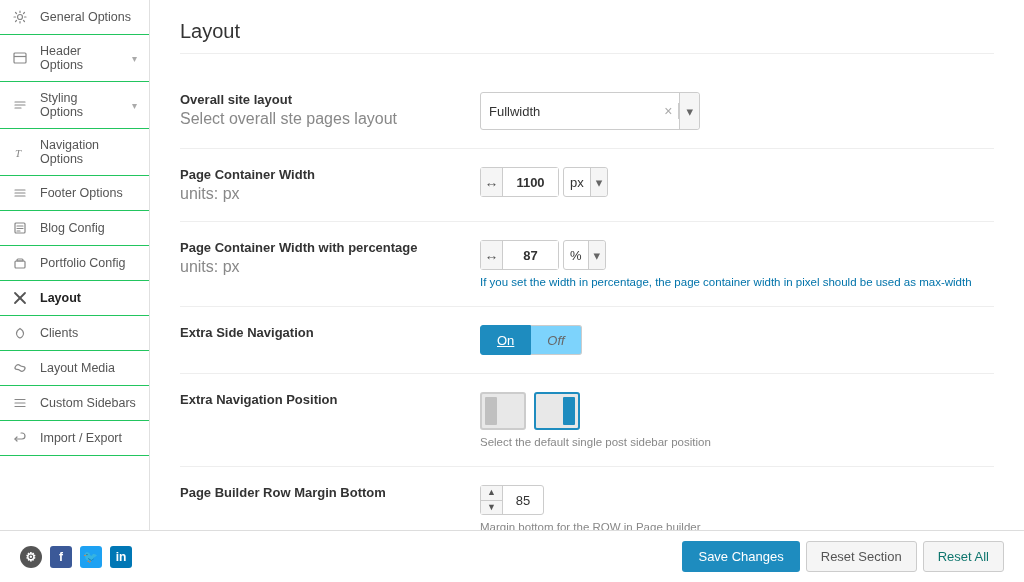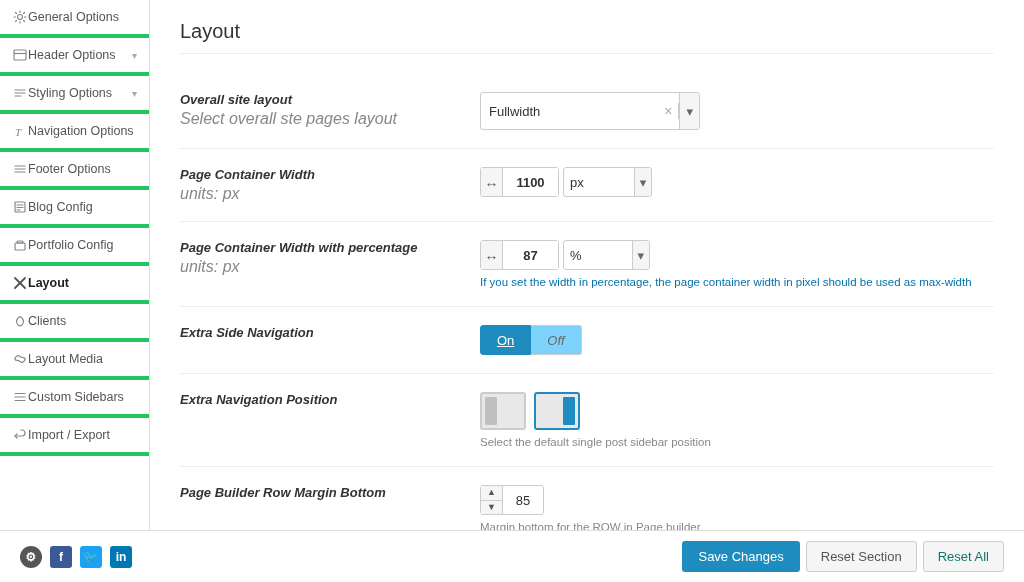--- a/index.html
+++ b/index.html
@@ -2,54 +2,54 @@
 <html><head>
   <meta charset="utf-8">
   <style>
     * { box-sizing: border-box; margin: 0; padding: 0; }
     body { font-family: -apple-system, BlinkMacSystemFont, "Segoe UI", sans-serif; font-size: 13px; background: #f1f1f1; color: #444; display: flex; flex-direction: column; height: 582px; overflow: hidden; }
 
     .app-wrapper { display: flex; flex: 1; overflow: hidden; }
 
     
     .sidebar { width: 150px; background: #fff; border-right: 1px solid #e0e0e0; display: flex; flex-direction: column; overflow-y: auto; flex-shrink: 0; }
-    .sidebar-item { display: flex; align-items: center; padding: 9px 12px; cursor: pointer; color: #555; font-size: 12.5px; gap: 0; border-bottom: 4px solid #22c55e; position: relative; }
+    .sidebar-item { display: flex; align-items: center; padding: 9px 12px; cursor: pointer; color: #555; font-size: 12.5px; gap: 12px; border-bottom: 1px solid #22c55e; position: relative; }
     .sidebar-item.active { color: #222; font-weight: 600; }
     .sidebar-item .icon { width: 16px; height: 16px; display: inline-flex; align-items: center; justify-content: center; flex-shrink: 0; color: #888; }
     .sidebar-item .chevron { margin-left: auto; color: #aaa; font-size: 10px; }
     .sidebar-item .label { flex: 1; }
 
     
     .main { flex: 1; overflow-y: auto; background: #f9f9f9; }
     .main-inner { background: #fff; margin: 0; padding: 20px 30px; min-height: 100%; }
 
     .page-title { font-size: 20px; font-weight: 400; color: #333; margin-bottom: 20px; padding-bottom: 10px; border-bottom: 1px solid #eee; }
 
     .section-row { padding: 18px 0; border-bottom: 1px solid #eee; display: flex; align-items: flex-start; gap: 20px; }
     .section-row:last-child { border-bottom: none; }
-    .row-label { width: 280px; flex-shrink: 0; font-style: italic; }
+    .row-label { width: 280px; flex-shrink: 0; }
     .row-label-title { font-size: 13px; font-weight: 600; color: #333; margin-bottom: 3px; }
     .row-label-desc { font-size: 16px; color: #888; }
     .row-control { flex: 1; display: flex; flex-direction: column; gap: 6px; }
     .row-hint { font-size: 11.5px; color: #0073aa; }
 
     
     .select-wrapper { display: flex; align-items: center; }
     .select-field { display: flex; align-items: center; border: 1px solid #ccc; border-radius: 3px; background: #fff; height: 38px; min-width: 220px; }
     .select-text { flex: 1; padding: 0 8px; font-size: 13px; color: #333; }
     .select-clear { padding: 0 6px; color: #aaa; cursor: pointer; font-size: 14px; border-right: 1px solid #ccc; }
     .select-arrow { padding: 0 6px; background: #f5f5f5; height: 100%; display: flex; align-items: center; color: #666; border-left: 1px solid #ccc; cursor: pointer; border-radius: 0 3px 3px 0; }
 
     
     .num-input-group { display: flex; align-items: center; gap: 4px; }
     .num-input-wrap { display: flex; align-items: center; border: 1px solid #ccc; border-radius: 3px; height: 30px; }
     .num-spin-btn { width: 22px; height: 100%; background: #f5f5f5; border: none; cursor: pointer; display: flex; align-items: center; justify-content: center; color: #555; font-size: 14px; border-right: 1px solid #ccc; }
     .num-spin-btn:last-child { border-right: none; border-left: 1px solid #ccc; }
     .num-input { width: 55px; height: 100%; border: none; text-align: center; font-size: 13px; color: #333; outline: none; font-weight: bold; }
-    .unit-select { display: flex; align-items: center; border: 1px solid #ccc; border-radius: 3px; height: 30px; background: #fff; gap: 44px; }
+    .unit-select { display: flex; align-items: center; border: 1px solid #ccc; border-radius: 3px; height: 30px; background: #fff; }
     .unit-text { padding: 0 6px; font-size: 13px; color: #333; }
     .unit-arrow { padding: 0 5px; background: #f5f5f5; height: 100%; display: flex; align-items: center; color: #666; border-left: 1px solid #ccc; cursor: pointer; border-radius: 0 3px 3px 0; }
 
     
     .toggle-group { display: flex; height: 30px; }
     .toggle-btn { padding: 0 16px; border: 1px solid #ccc; font-size: 13px; cursor: pointer; display: flex; align-items: center; font-weight: 500; }
     .toggle-btn.on { background: #1e8cbf; color: #fff; border-color: #1e8cbf; border-radius: 3px 0 0 3px; text-decoration: underline; }
     .toggle-btn.off { background: #7dd3fc; color: #666; border-left: none; border-radius: 0 3px 3px 0; font-style: italic; }
 
     

